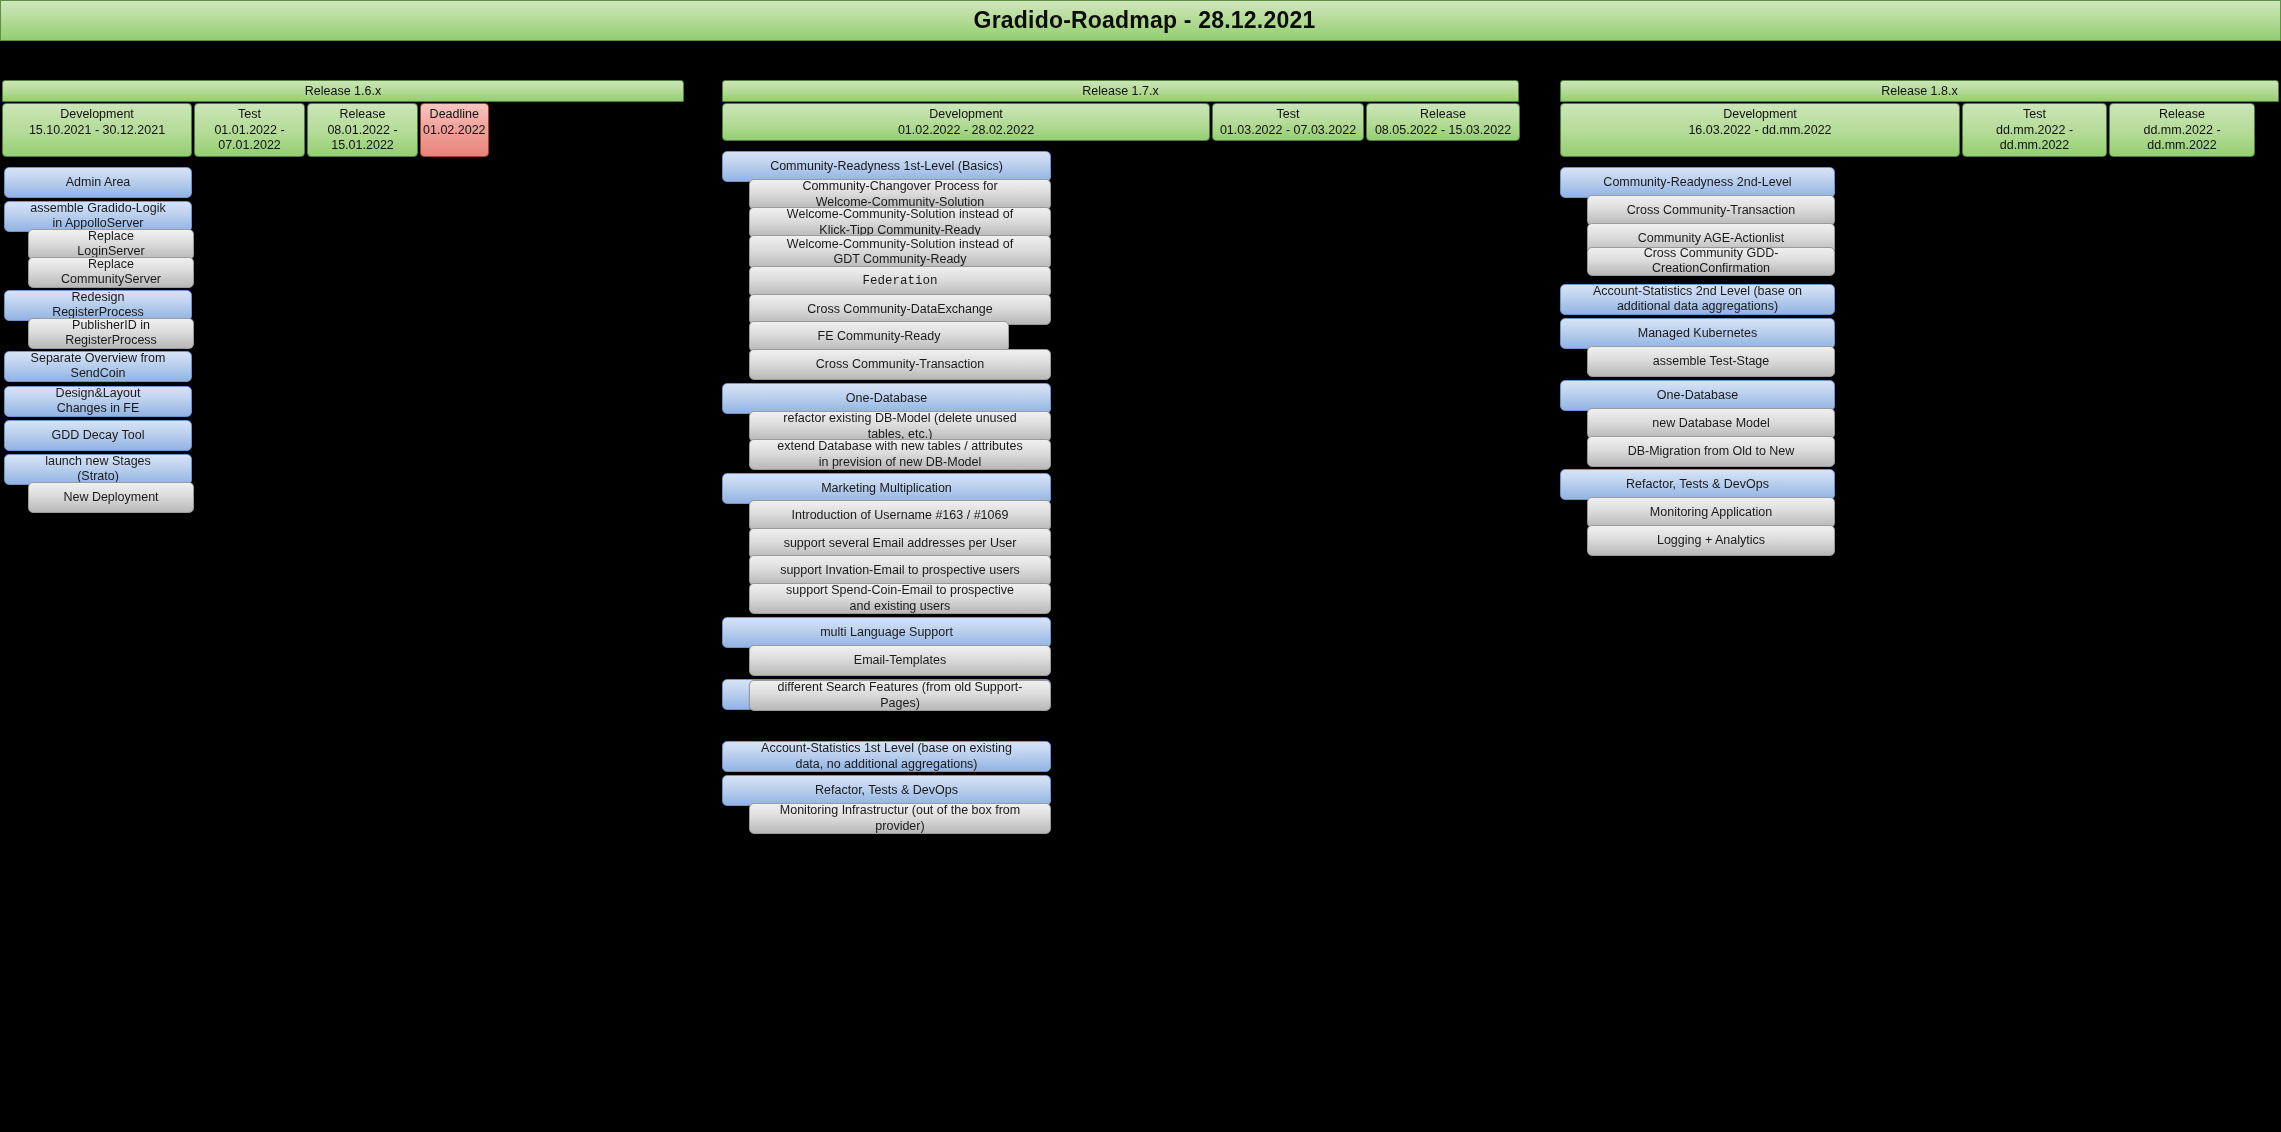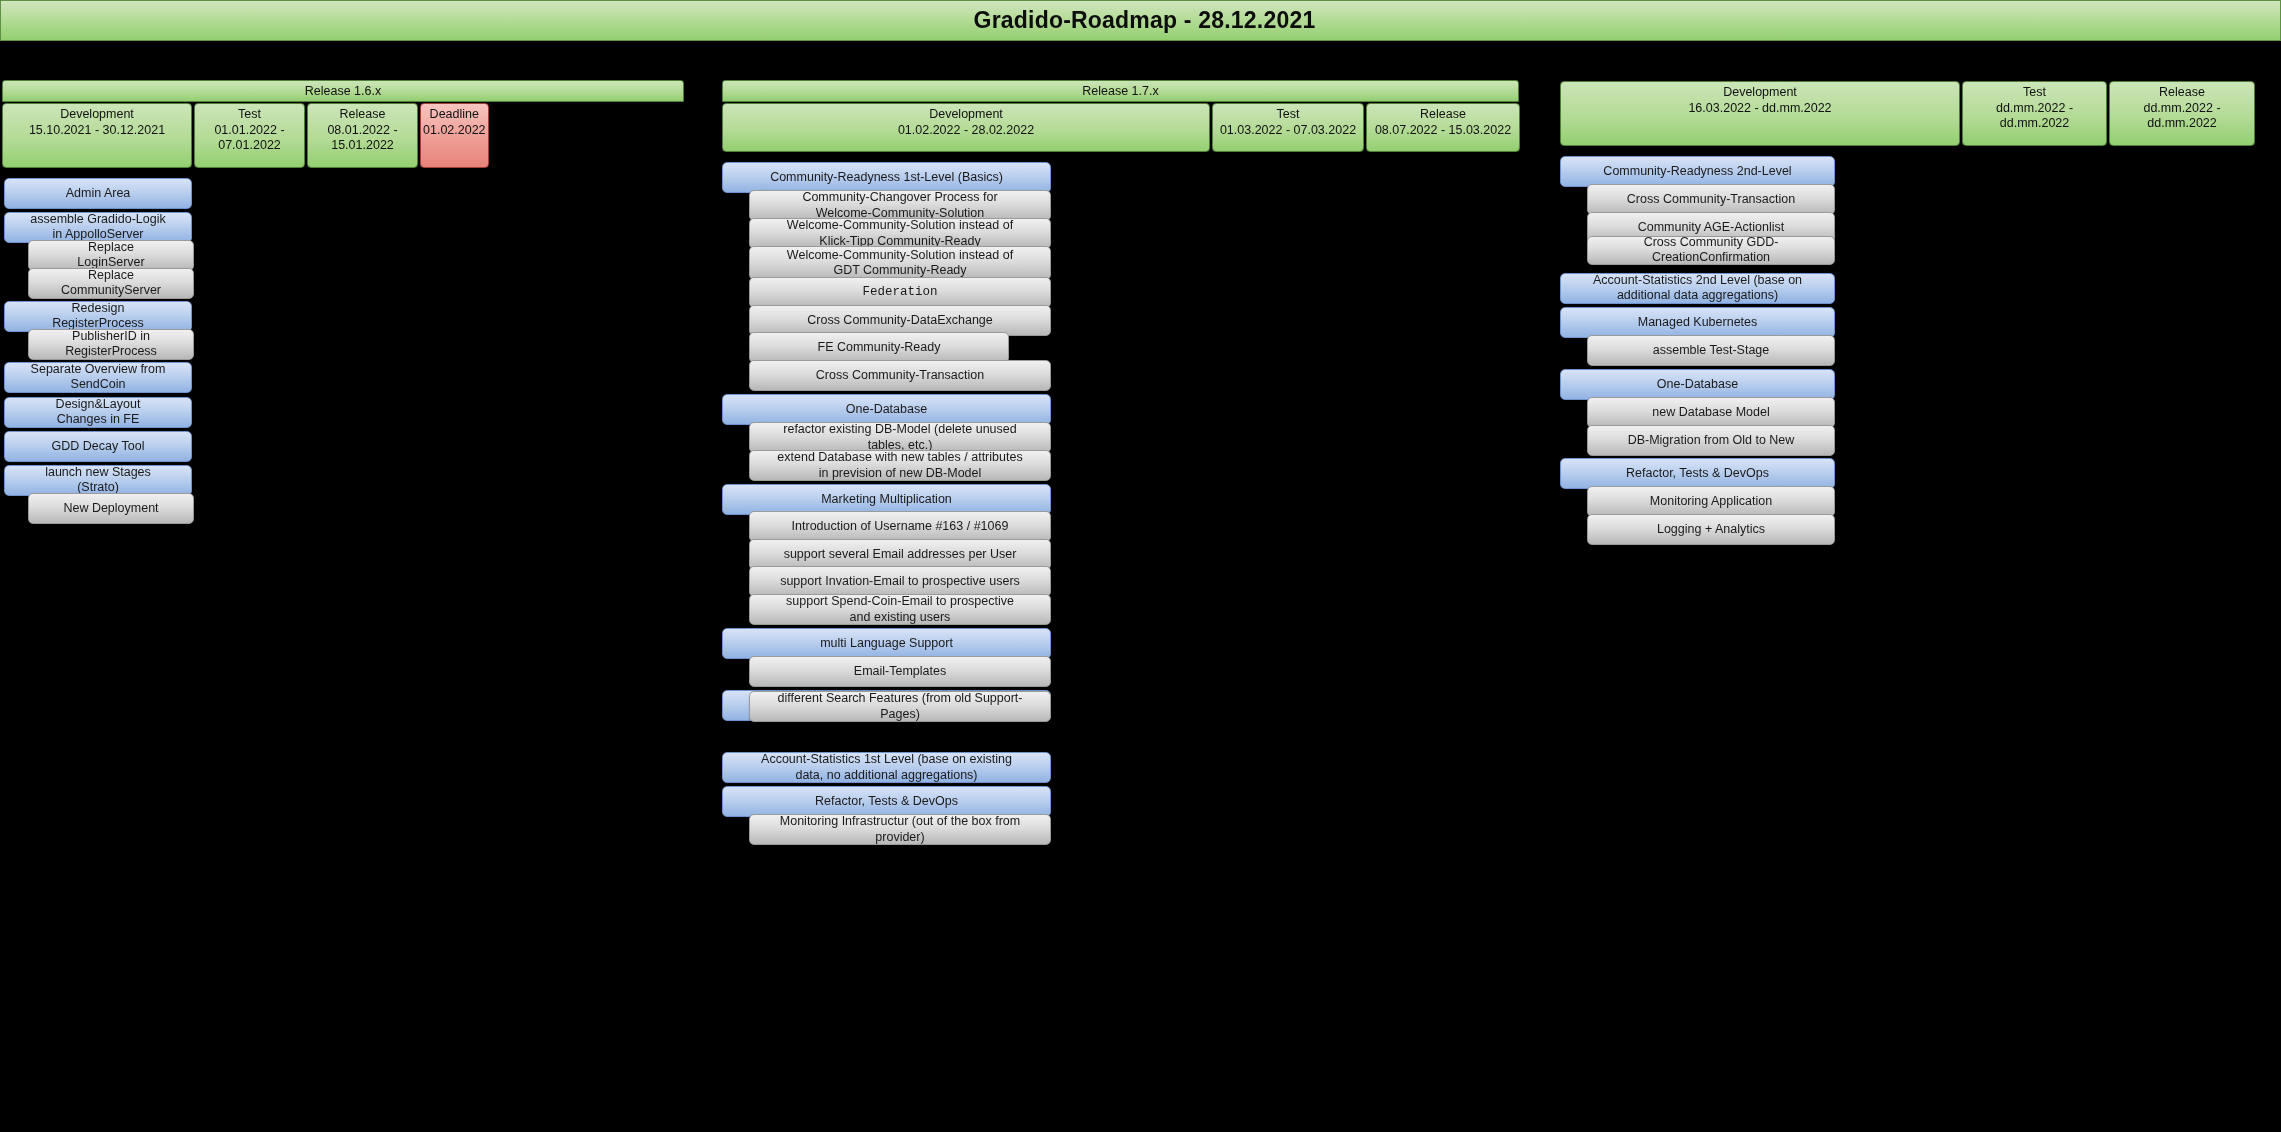--- a/index.html
+++ b/index.html
@@ -59,21 +59,21 @@
 
   .phase-row {
     display: flex;
     gap: 2px;
     margin-top: 1px;
   }
   .phase {
     background: linear-gradient(to bottom, #cbe5b8 0%, #b4db96 55%, #93cf71 100%);
     border: 1px solid #4f7f38;
     border-radius: 4px;
-    padding: 3px 2px 13px 2px;
+    padding: 3px 2px 2px 2px;
     text-align: center;
     font-size: 12.5px;
     color: #111111;
     line-height: 1.25;
     min-height: 37px;
   }
   .phase.deadline {
     background: linear-gradient(to bottom, #f7c5c0 0%, #f0a49c 45%, #e8837a 100%);
     border: 1px solid #9e4038;
   }
@@ -169,21 +169,21 @@
         <div class="phase">
           <span class="phase-name">Development</span>
           <span class="phase-range">01.02.2022 - 28.02.2022</span>
         </div>
         <div class="phase">
           <span class="phase-name">Test</span>
           <span class="phase-range">01.03.2022 - 07.03.2022</span>
         </div>
         <div class="phase">
           <span class="phase-name">Release</span>
-          <span class="phase-range">08.07.2022 - 15.03.2022</span>
+          <span class="phase-range">08.05.2022 - 15.03.2022</span>
         </div>
       </div>
       <div class="items" style="height: 683px;">
         <div class="item epic" style="position: absolute; left: 0px; top: 0px; width: 329px; height: 31px; white-space: pre-line;">Community-Readyness 1st-Level (Basics)</div>
         <div class="item sub" style="position: absolute; left: 27px; top: 28px; width: 302px; height: 31px; white-space: pre-line;">Community-Changover Process for Welcome-Community-Solution</div>
         <div class="item sub" style="position: absolute; left: 27px; top: 56px; width: 302px; height: 31px; white-space: pre-line;">Welcome-Community-Solution instead of Klick-Tipp Community-Ready</div>
         <div class="item sub" style="position: absolute; left: 27px; top: 84px; width: 302px; height: 34px; white-space: pre-line;">Welcome-Community-Solution instead of
 GDT Community-Ready</div>
         <div class="item sub" style="position: absolute; left: 27px; top: 115px; width: 302px; height: 31px; white-space: pre-line; font-family: Liberation Mono, monospace;">Federation</div>
         <div class="item sub" style="position: absolute; left: 27px; top: 143px; width: 302px; height: 31px; white-space: pre-line;">Cross Community-DataExchange</div>
@@ -200,20 +200,21 @@
         <div class="item epic" style="position: absolute; left: 0px; top: 466px; width: 329px; height: 31px; white-space: pre-line;">multi Language Support</div>
         <div class="item sub" style="position: absolute; left: 27px; top: 494px; width: 302px; height: 31px; white-space: pre-line;">Email-Templates</div>
         <div class="item epic" style="position: absolute; left: 0px; top: 528px; width: 329px; height: 31px; white-space: pre-line;">Admin Interface Usertool</div>
         <div class="item sub" style="position: absolute; left: 27px; top: 529px; width: 302px; height: 31px; white-space: pre-line;">different Search Features (from old Support-Pages)</div>
         <div class="item epic" style="position: absolute; left: 0px; top: 590px; width: 329px; height: 31px; white-space: pre-line;">Account-Statistics 1st Level (base on existing data, no additional aggregations)</div>
         <div class="item epic" style="position: absolute; left: 0px; top: 624px; width: 329px; height: 31px; white-space: pre-line;">Refactor, Tests &amp; DevOps</div>
         <div class="item sub" style="position: absolute; left: 27px; top: 652px; width: 302px; height: 31px; white-space: pre-line;">Monitoring Infrastructur (out of the box from provider)</div>
       </div>
     </div>
   <div class="column" id="col-2">
+      <div class="release-title">Release 1.8.x</div>
       <div class="phase-row">
         <div class="phase">
           <span class="phase-name">Development</span>
           <span class="phase-range">16.03.2022 - dd.mm.2022</span>
         </div>
         <div class="phase">
           <span class="phase-name">Test</span>
           <span class="phase-range">dd.mm.2022 - dd.mm.2022</span>
         </div>
         <div class="phase">

